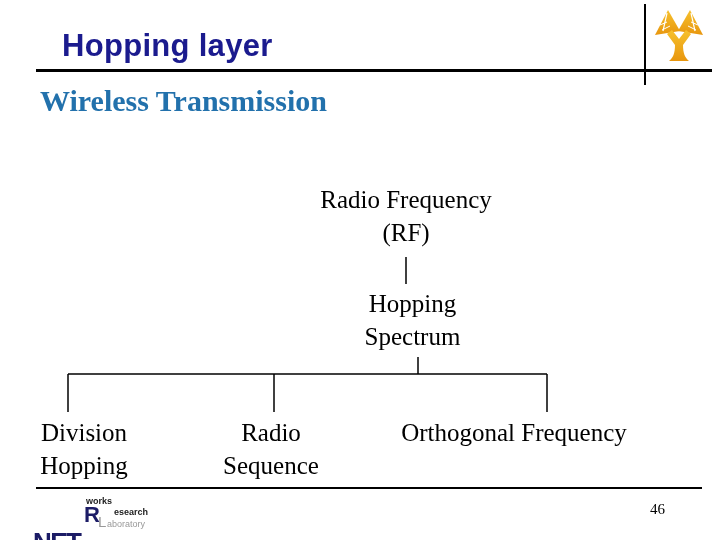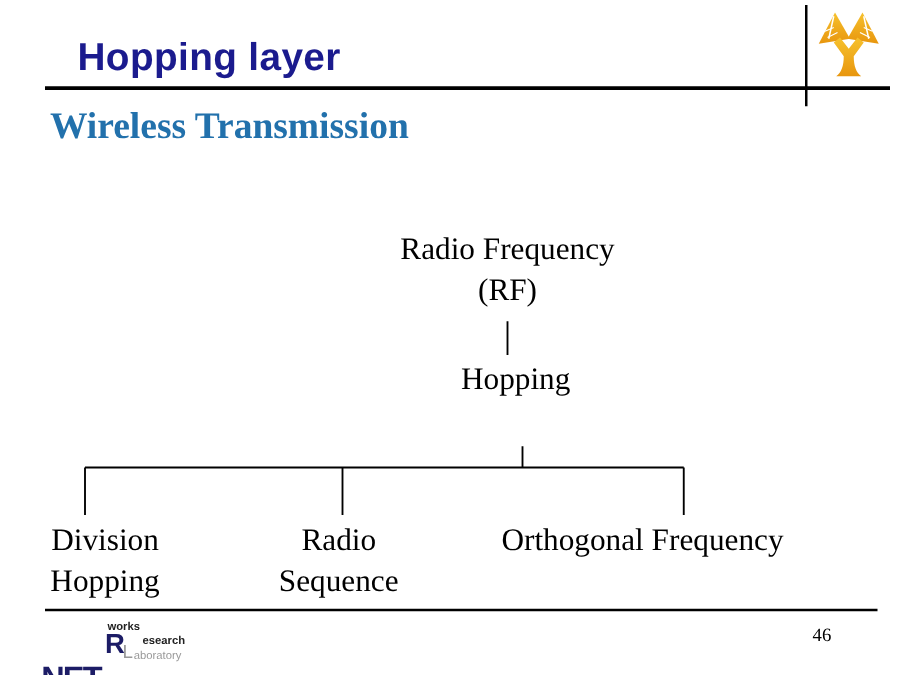--- a/index.html
+++ b/index.html
@@ -171,20 +171,21 @@
   </svg>
 
 
   <div class="node node-rf">
     <div>Radio Frequency</div>
     <div>(RF)</div>
   </div>
 
   <div class="node node-ss">
     <div>Hopping</div>
+    <div>Spectrum</div>
   </div>
 
   <div class="node node-fh">
     <div>Division</div>
     <div>Hopping</div>
   </div>
 
   <div class="node node-ds">
     <div>Radio</div>
     <div>Sequence</div>

